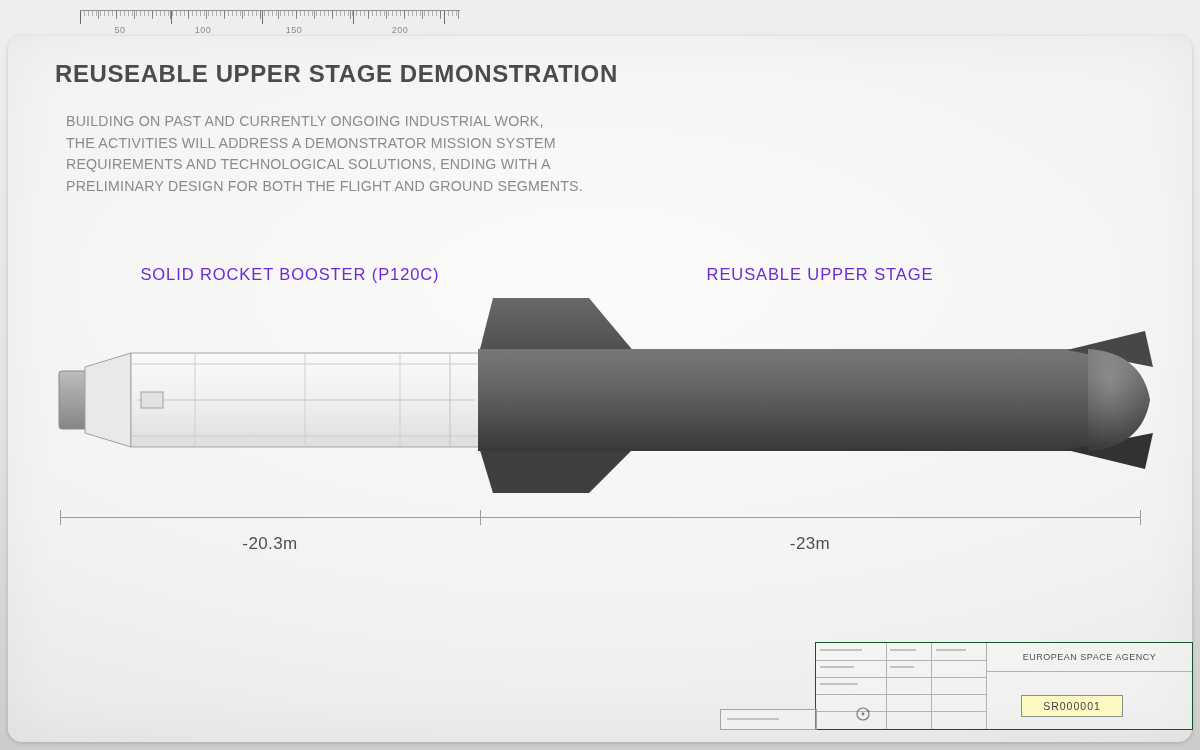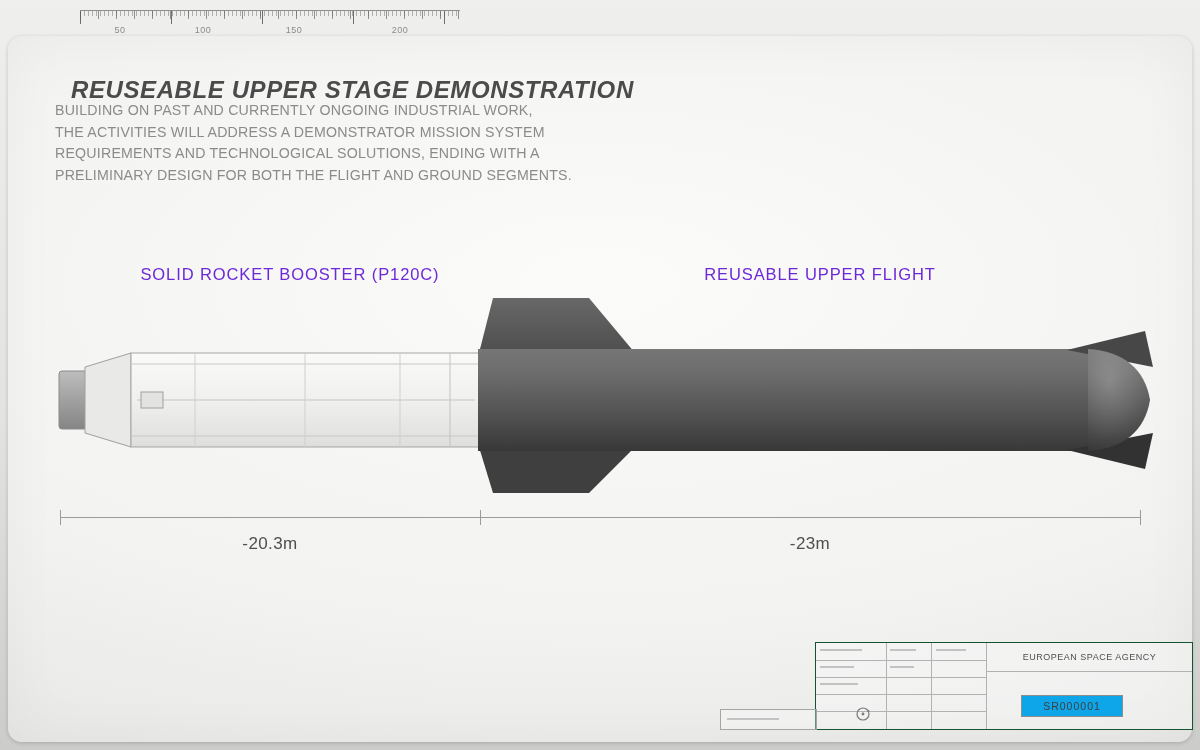--- a/index.html
+++ b/index.html
@@ -20,38 +20,38 @@
     position:absolute;top:4px;left:0;width:380px;height:13px;border-top:1px solid #8f8f8f;
     background-image:
       repeating-linear-gradient(90deg, rgba(95,95,95,.45) 0 1px, transparent 1px 4px),
       repeating-linear-gradient(90deg, rgba(95,95,95,.65) 0 1px, transparent 1px 18px),
       repeating-linear-gradient(90deg, #6e6e6e 0 1px, transparent 1px 91px);
     background-size:100% 5px,100% 8px,100% 13px;
     background-repeat:no-repeat;background-position:top left;
   }
   .ruler-num{position:absolute;top:19px;transform:translateX(-50%);font-size:9px;color:#8a8a8a;letter-spacing:.5px;}
   
-  .page-title{position:absolute;left:55px;top:60px;margin:16px;font-size:24px;font-weight:bold;color:#4b4b4b;letter-spacing:.6px;font-style:italic;}
-  .desc{position:absolute;left:55px;top:100px;margin:0;font-size:14.2px;line-height:1.52;color:#8b8b8b;letter-spacing:.2px;}
+  .page-title{position:absolute;left:55px;top:60px;margin:0;font-size:24px;font-weight:bold;color:#4b4b4b;letter-spacing:.6px;}
+  .desc{position:absolute;left:55px;top:100px;margin:11px;font-size:14.2px;line-height:1.52;color:#8b8b8b;letter-spacing:.2px;}
   
   .part-label{position:absolute;top:265px;font-size:16.5px;color:#6d28d9;letter-spacing:.9px;text-align:center;}
   .booster-label{left:100px;width:380px;}
   .stage-label{left:620px;width:400px;}
   
   .rocket-svg{position:absolute;left:55px;top:293px;width:1100px;height:210px;}
   
   .dim{position:absolute;left:55px;top:508px;width:1090px;height:60px;}
   .dim-line{position:absolute;left:5px;right:4px;top:9px;height:1px;background:#9b9b9b;}
   .dim-tick{position:absolute;top:2px;width:1px;height:15px;background:#9b9b9b;}
   .dim-label{position:absolute;top:26px;width:200px;text-align:center;font-size:17px;color:#4f4f4f;letter-spacing:.4px;}
   
   .title-block{position:absolute;left:815px;top:642px;width:376px;height:86px;border:1px solid #14532d;background:rgba(252,252,252,.35);}
   .tb-line{position:absolute;background:#b2b2b2;}
   .tb-org{position:absolute;left:171px;top:0;width:205px;height:28px;line-height:28px;text-align:center;font-size:9px;color:#4f4f4f;letter-spacing:.5px;white-space:nowrap;}
-  .tb-doc{position:absolute;left:205px;top:52px;width:100px;height:20px;line-height:20px;border:1px solid #8d8d8d;text-align:center;font-size:10.5px;color:#3f3f3f;letter-spacing:1px;background:#0ea5e9;}
+  .tb-doc{position:absolute;left:205px;top:52px;width:100px;height:20px;line-height:20px;border:1px solid #8d8d8d;text-align:center;font-size:10.5px;color:#3f3f3f;letter-spacing:1px;background:#fef9c3;}
   .tb-stub{position:absolute;left:-96px;top:66px;width:95px;height:19px;border:1px solid #a5a5a5;background:rgba(252,252,252,.35);}
   .tb-bar{position:absolute;height:2px;background:#c2c2c2;}
   .esa-logo{position:absolute;left:38px;top:62px;width:18px;height:18px;}
 </style>
 </head>
 <body>
 
 <div class="sheet"></div>
 
 <div class="ruler">
@@ -64,21 +64,21 @@
 
 <h1 class="page-title">REUSEABLE UPPER STAGE DEMONSTRATION</h1>
 <div class="desc">
   <div>BUILDING ON PAST AND CURRENTLY ONGOING INDUSTRIAL WORK,</div>
   <div>THE ACTIVITIES WILL ADDRESS A DEMONSTRATOR MISSION SYSTEM</div>
   <div>REQUIREMENTS AND TECHNOLOGICAL SOLUTIONS, ENDING WITH A</div>
   <div>PRELIMINARY DESIGN FOR BOTH THE FLIGHT AND GROUND SEGMENTS.</div>
 </div>
 
 <div class="part-label booster-label">SOLID ROCKET BOOSTER (P120C)</div>
-<div class="part-label stage-label">REUSABLE UPPER FLIGHT</div>
+<div class="part-label stage-label">REUSABLE UPPER STAGE</div>
 
 <svg class="rocket-svg" viewBox="0 0 1100 210">
   <defs>
     <linearGradient id="stageBody" x1="0" y1="0" x2="0" y2="1">
       <stop offset="0" stop-color="#767676"></stop>
       <stop offset="0.25" stop-color="#6c6c6c"></stop>
       <stop offset="0.6" stop-color="#555555"></stop>
       <stop offset="1" stop-color="#383838"></stop>
     </linearGradient>
     <linearGradient id="finTop" x1="0" y1="0" x2="0" y2="1">

